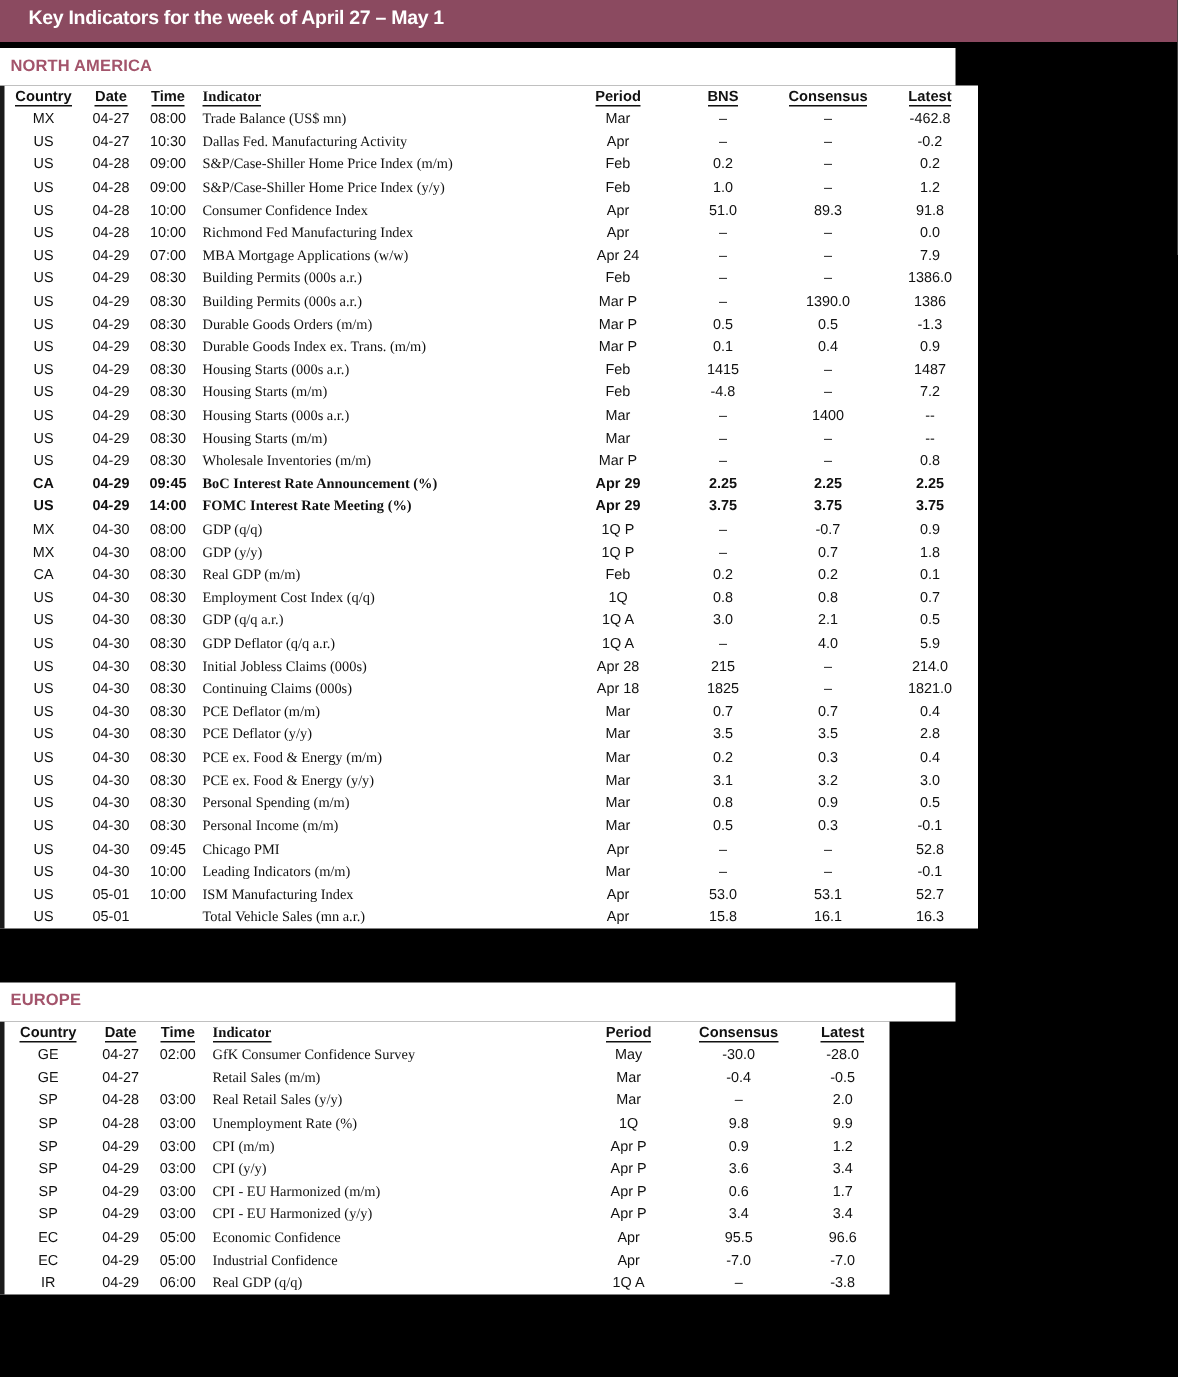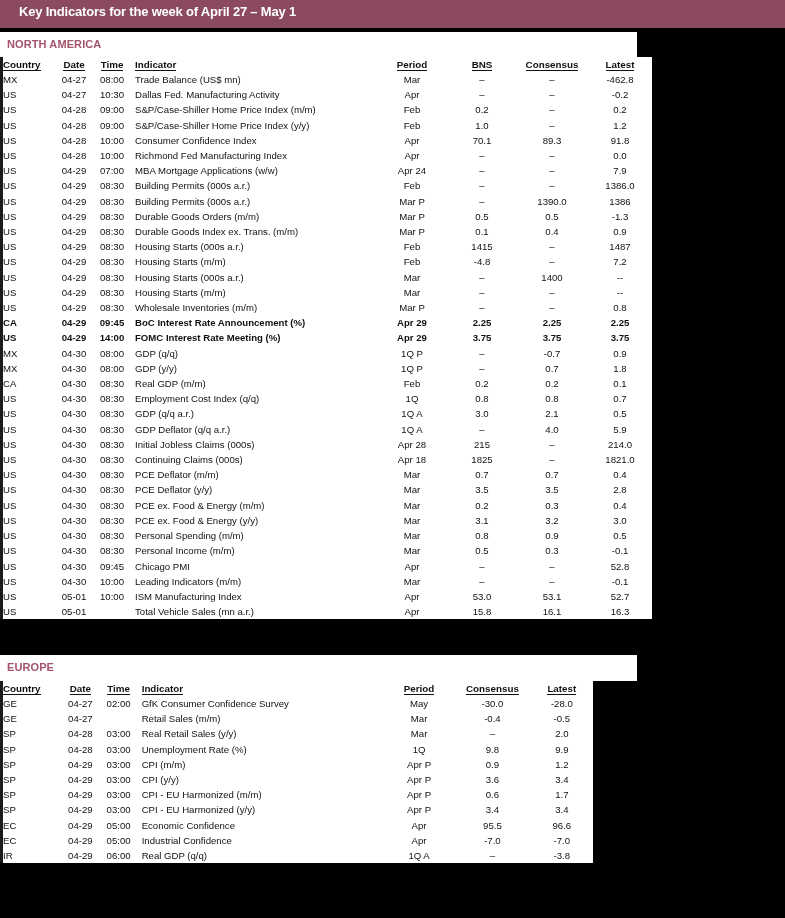--- a/index.html
+++ b/index.html
@@ -85,24 +85,24 @@
     display: inline-block;
     line-height: 11px;
   }
   table.cal td {
     padding: 0;
     height: 15.2px;
     line-height: 15.2px;
     white-space: nowrap;
     overflow: hidden;
   }
-  .c-country { text-align: left; }
+  .c-country { text-align: center; }
   .c-date    { text-align: center; }
   .c-time    { text-align: center; }
-  .c-ind     { text-align: left; padding-left: 4px !important; }
+  .c-ind     { text-align: left; padding-left: 4px !important; font-family: Liberation Serif, serif; }
   .c-period  { text-align: center; }
   .c-num     { text-align: center; }
 
   tr.bold td { font-weight: bold; }
 
   
   .na col.w-country { width: 52px; }
   .na col.w-date    { width: 38px; }
   .na col.w-time    { width: 38px; }
   .na col.w-ind     { width: 245px; }
@@ -204,21 +204,21 @@
             <td class="c-num">1.0</td>
             <td class="c-num">–</td>
             <td class="c-num">1.2</td>
           </tr>
           <tr>
             <td class="c-country">US</td>
             <td class="c-date">04-28</td>
             <td class="c-time">10:00</td>
             <td class="c-ind">Consumer Confidence Index</td>
             <td class="c-period">Apr</td>
-            <td class="c-num">70.1</td>
+            <td class="c-num">51.0</td>
             <td class="c-num">89.3</td>
             <td class="c-num">91.8</td>
           </tr>
           <tr>
             <td class="c-country">US</td>
             <td class="c-date">04-28</td>
             <td class="c-time">10:00</td>
             <td class="c-ind">Richmond Fed Manufacturing Index</td>
             <td class="c-period">Apr</td>
             <td class="c-num">–</td>

